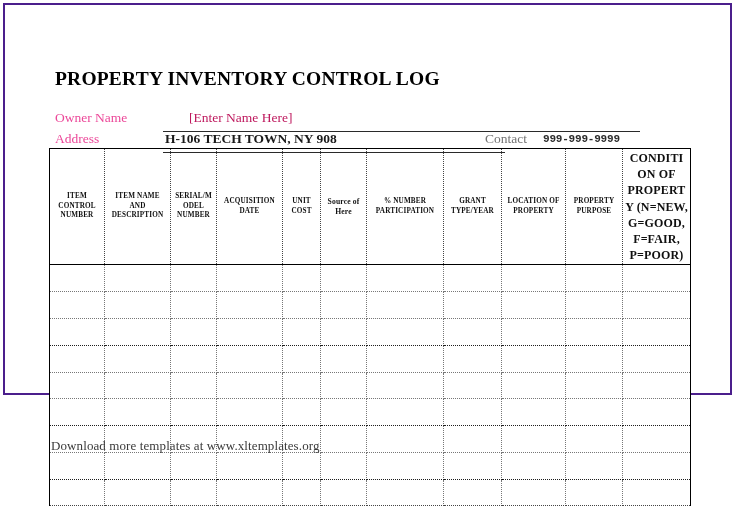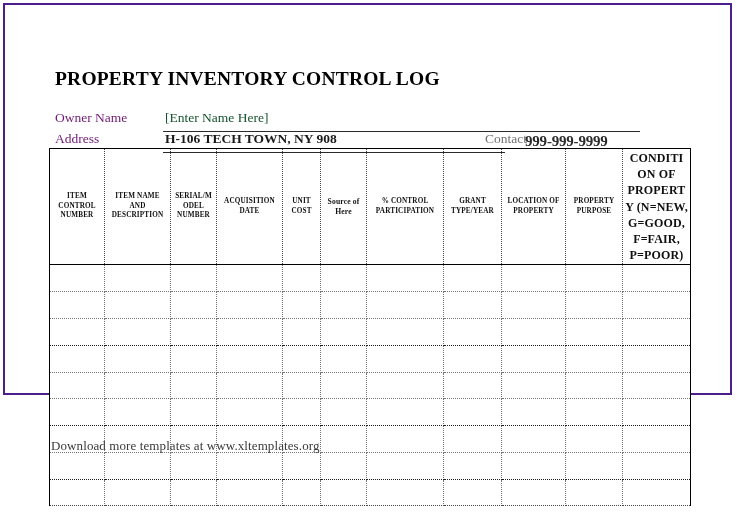--- a/index.html
+++ b/index.html
@@ -53,35 +53,36 @@
     height: 20px;
   }
   .field-row.owner { top: 105px; }
   .field-row.address { top: 126px; }
 
   .field-label {
     position: absolute;
     left: 0;
     top: 0;
     font-size: 13.5px;
-    color: #701a75;
+    color: #ec4899;
     white-space: nowrap;
   }
   .field-value {
     position: absolute;
     left: 110px;
     top: 0;
     font-size: 13.5px;
     font-weight: bold;
     color: #1a1a1a;
     white-space: nowrap;
   }
   .field-value.placeholder {
     font-weight: normal;
-    color: #14532d;
+    color: #be185d;
+    margin-left: 24px;
   }
   .field-underline {
     position: absolute;
     left: 108px;
     right: 0;
     bottom: -2px;
     height: 0;
     border-bottom: 1px solid #2a2a2a;
   }
   .field-row.address .field-underline { right: 135px; }
@@ -89,27 +90,28 @@
   .contact-label {
     position: absolute;
     left: 480px;
     top: 126px;
     font-size: 13.5px;
     color: #737373;
     white-space: nowrap;
   }
   .contact-value {
     position: absolute;
-    left: 520px;
+    left: 538px;
     top: 128px;
-    font-size: 15px;
+    font-size: 11px;
     font-weight: bold;
     color: #2b2b2b;
     letter-spacing: -0.2px;
     white-space: nowrap;
+    font-family: Liberation Mono, monospace;
   }
 
   
   .log-table {
     position: absolute;
     left: 44px;
     top: 143px;
     width: 641px;
     border-collapse: collapse;
     table-layout: fixed;
@@ -226,21 +228,21 @@
         <col style="width:68px">
       </colgroup>
       <thead>
         <tr>
             <th>ITEM CONTROL NUMBER</th>
             <th>ITEM NAME AND DESCRIPTION</th>
             <th>SERIAL/MODEL NUMBER</th>
             <th>ACQUISITION DATE</th>
             <th>UNIT COST</th>
             <th class="mixed">Source of Here</th>
-            <th>% CONTROL PARTICIPATION</th>
+            <th>% NUMBER PARTICIPATION</th>
             <th>GRANT TYPE/YEAR</th>
             <th>LOCATION OF PROPERTY</th>
             <th>PROPERTY PURPOSE</th>
             <th class="cond">CONDITION OF PROPERTY (N=NEW, G=GOOD, F=FAIR, P=POOR)</th>
           </tr>
       </thead>
       <tbody>
           <tr>
             <td></td>
             <td></td>

